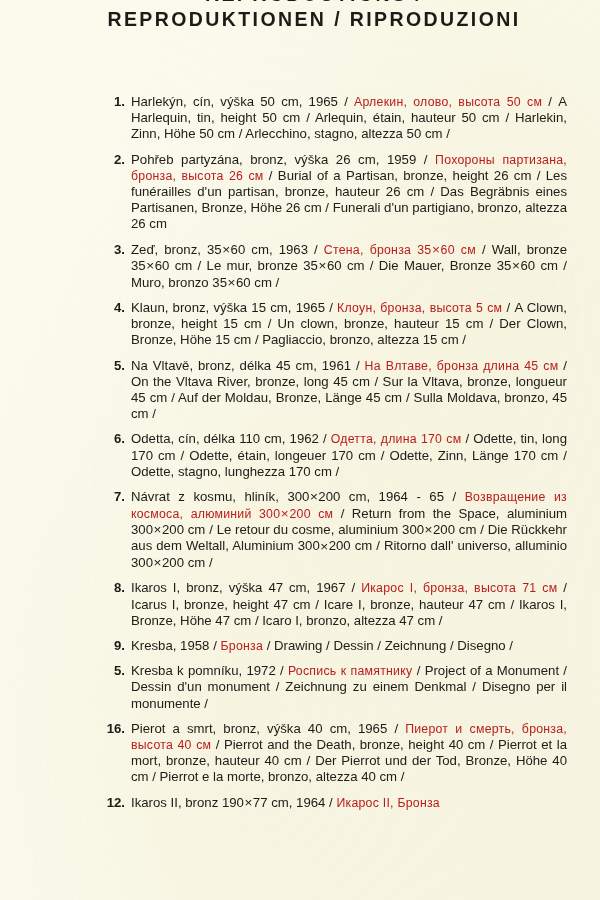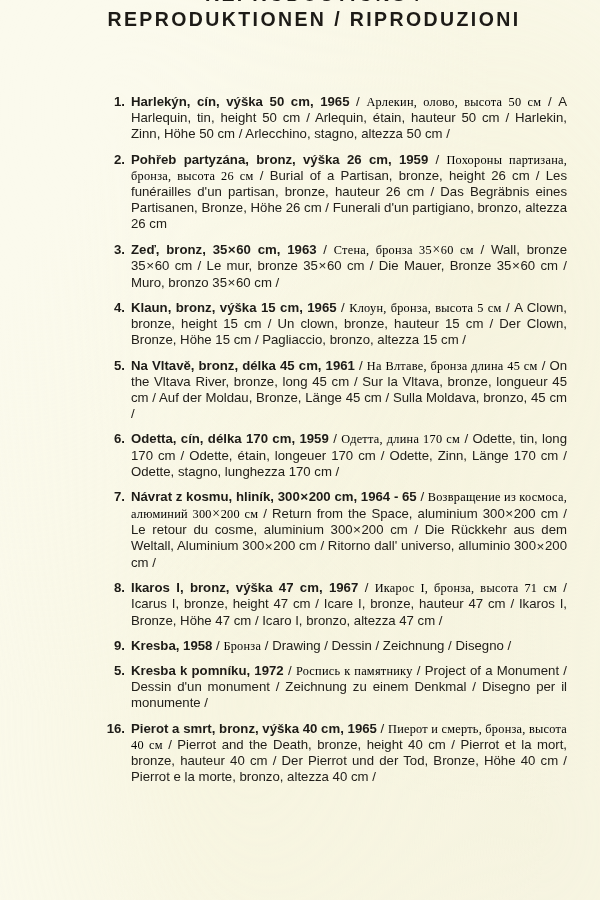--- a/index.html
+++ b/index.html
@@ -79,28 +79,28 @@
   .body {
     flex: 1 1 auto;
     font-size: 13.2px;
     line-height: 16.2px;
     color: #22201b;
     text-align: justify;
     text-justify: inter-word;
     hyphens: none;
   }
   .body .t {
-    font-weight: bold;
+    font-weight: normal;
     color: #1d1b17;
   }
   .body .ru {
-    font-family: Liberation Serif, serif;
+    font-family: Liberation Sans, sans-serif;
     font-size: 12.3px;
     letter-spacing: .25px;
-    color: #000000;
+    color: #b91c1c;
   }
   .body .sep {
     color: #22201b;
   }
   .x {
     font-size: 13.6px;
     vertical-align: -0.02em;
     padding: 0 .5px;
   }
   
@@ -136,21 +136,21 @@
       <div class="entry">
         <div class="num">4.</div>
         <div class="body"><span class="t">Klaun, bronz, výška 15 cm, 1965</span> <span class="sep">/</span> <span class="ru">Клоун, бронза, высота 5 см</span> <span class="sep">/</span> <span>A Clown, bronze, height 15 cm / Un clown, bronze, hauteur 15 cm / Der Clown, Bronze, Höhe 15 cm / Pagliaccio, bronzo, altezza 15 cm /</span></div>
       </div>
       <div class="entry">
         <div class="num">5.</div>
         <div class="body"><span class="t">Na Vltavě, bronz, délka 45 cm, 1961</span> <span class="sep">/</span> <span class="ru">На Влтаве, бронза длина 45 см</span> <span class="sep">/</span> <span>On the Vltava River, bronze, long 45 cm / Sur la Vltava, bronze, longueur 45 cm / Auf der Moldau, Bronze, Länge 45 cm / Sulla Moldava, bronzo, 45 cm /</span></div>
       </div>
       <div class="entry">
         <div class="num">6.</div>
-        <div class="body"><span class="t">Odetta, cín, délka 170 cm, 1959</span> <span class="sep">/</span> <span class="ru">Одетта, длина 170 см</span> <span class="sep">/</span> <span>Odette, tin, long 170 cm / Odette, étain, longeuer 170 cm / Odette, Zinn, Länge 170 cm / Odette, stagno, lunghezza 170 cm /</span></div>
+        <div class="body"><span class="t">Odetta, cín, délka 110 cm, 1962</span> <span class="sep">/</span> <span class="ru">Одетта, длина 170 см</span> <span class="sep">/</span> <span>Odette, tin, long 170 cm / Odette, étain, longeuer 170 cm / Odette, Zinn, Länge 170 cm / Odette, stagno, lunghezza 170 cm /</span></div>
       </div>
       <div class="entry">
         <div class="num">7.</div>
         <div class="body"><span class="t">Návrat z kosmu, hliník, 300<span class="x">×</span>200 cm, 1964 - 65</span> <span class="sep">/</span> <span class="ru">Возвращение из космоса, алюминий 300<span class="x">×</span>200 см</span> <span class="sep">/</span> <span>Return from the Space, aluminium 300<span class="x">×</span>200 cm / Le retour du cosme, aluminium 300<span class="x">×</span>200 cm / Die Rückkehr aus dem Weltall, Aluminium 300<span class="x">×</span>200 cm / Ritorno dall' universo, alluminio 300<span class="x">×</span>200 cm /</span></div>
       </div>
       <div class="entry">
         <div class="num">8.</div>
         <div class="body"><span class="t">Ikaros I, bronz, výška 47 cm, 1967</span> <span class="sep">/</span> <span class="ru">Икарос I, бронза, высота 71 см</span> <span class="sep">/</span> <span>Icarus I, bronze, height 47 cm / Icare I, bronze, hauteur 47 cm / Ikaros I, Bronze, Höhe 47 cm / Icaro I, bronzo, altezza 47 cm /</span></div>
       </div>
       <div class="entry">
@@ -158,14 +158,18 @@
         <div class="body"><span class="t">Kresba, 1958</span> <span class="sep">/</span> <span class="ru">Бронза</span> <span class="sep">/</span> <span>Drawing / Dessin / Zeichnung / Disegno /</span></div>
       </div>
       <div class="entry">
         <div class="num">5.</div>
         <div class="body"><span class="t">Kresba k pomníku, 1972</span> <span class="sep">/</span> <span class="ru">Роспись к памятнику</span> <span class="sep">/</span> <span>Project of a Monument / Dessin d'un monument / Zeichnung zu einem Denkmal / Disegno per il monumente /</span></div>
       </div>
       <div class="entry">
         <div class="num">16.</div>
         <div class="body"><span class="t">Pierot a smrt, bronz, výška 40 cm, 1965</span> <span class="sep">/</span> <span class="ru">Пиерот и смерть, бронза, высота 40 см</span> <span class="sep">/</span> <span>Pierrot and the Death, bronze, height 40 cm / Pierrot et la mort, bronze, hauteur 40 cm / Der Pierrot und der Tod, Bronze, Höhe 40 cm / Pierrot e la morte, bronzo, altezza 40 cm /</span></div>
       </div>
+      <div class="entry clipped">
+        <div class="num">12.</div>
+        <div class="body"><span class="t">Ikaros II, bronz 190<span class="x">×</span>77 cm, 1964</span> <span class="sep">/</span> <span class="ru">Икарос II, Бронза</span></div>
+      </div>
     </div>
 </div>
 
 </body></html>

